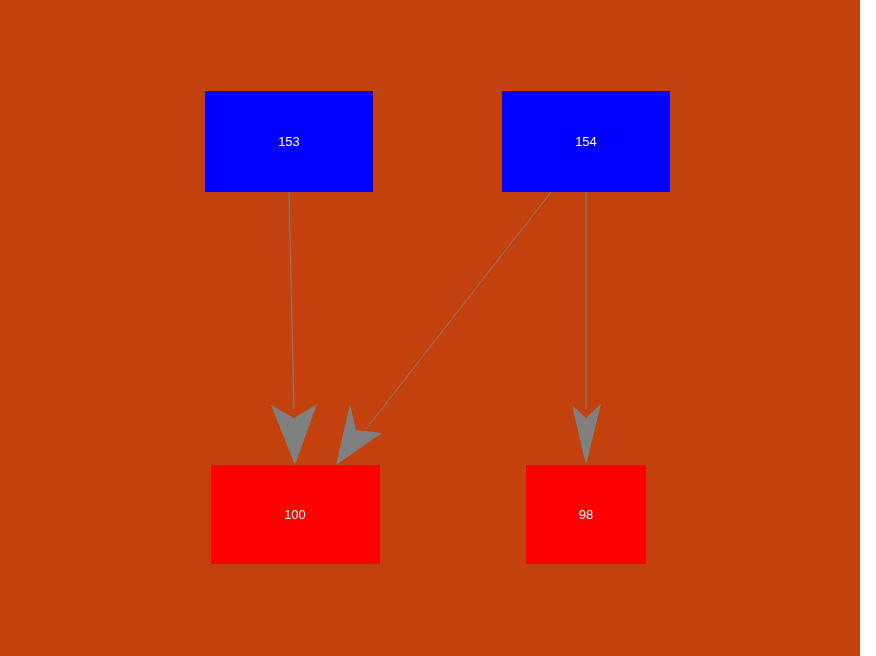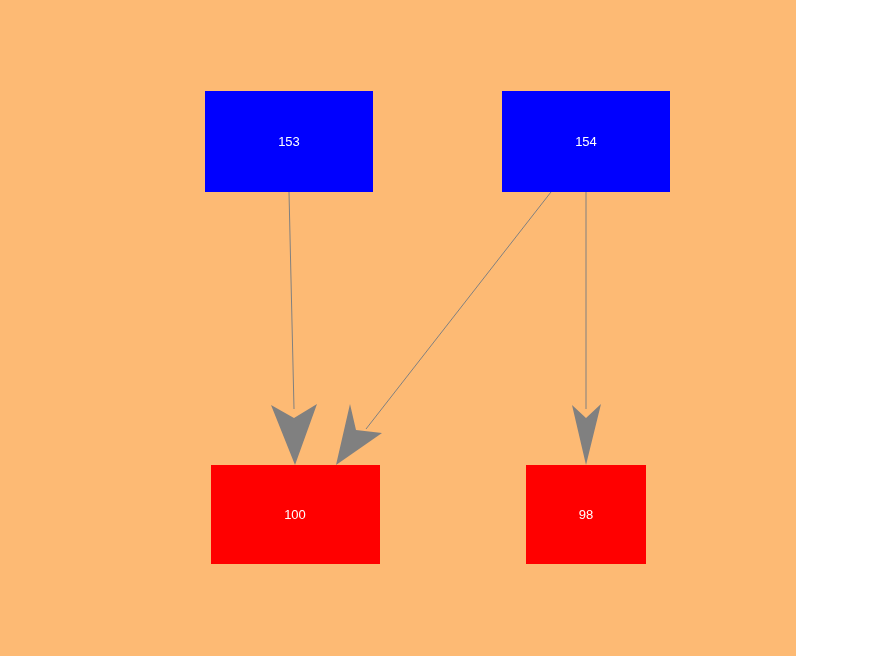--- a/index.html
+++ b/index.html
@@ -6,23 +6,23 @@
   html, body {
     margin: 0;
     padding: 0;
     background: #ffffff;
   }
   body {
     font-family: "Liberation Sans", "DejaVu Sans", sans-serif;
   }
   #canvas {
     position: relative;
-    width: 796px;
+    width: 860px;
     height: 656px;
-    background: #fdba74;
+    background: #c2410c;
     overflow: hidden;
     text-align: center;
   }
   #graph-svg {
     position: absolute;
     left: 0;
     top: 0;
     width: 876px;
     height: 656px;
     display: block;

